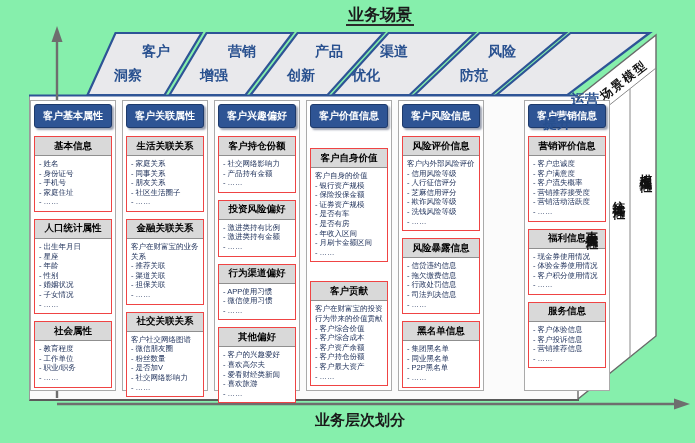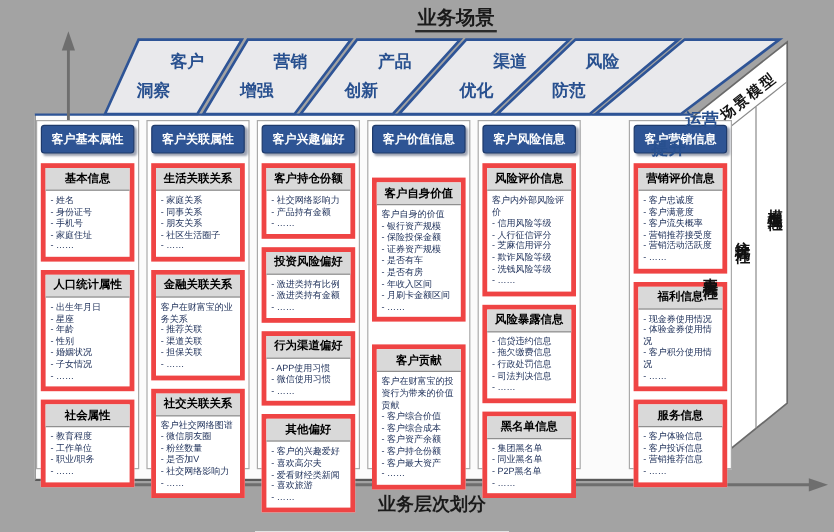--- a/index.html
+++ b/index.html
@@ -1,18 +1,18 @@
 <!DOCTYPE html>
 <html><head>
 <meta charset="utf-8">
 <style>
   html,body{margin:0;padding:0;background:#fff;}
   body{width:695px;height:443px;overflow:hidden;
        font-family:"Liberation Sans","DejaVu Sans",sans-serif;}
-  #stage{position:relative;width:695px;height:443px;background:#a3a3a3;}
+  #stage{position:relative;width:695px;height:443px;background:#86efac;}
   
   .title-top{position:absolute;left:0;top:5px;width:760px;text-align:center;
              font-size:16px;font-weight:bold;color:#1a1a1a;z-index:5;}
   .title-top span{border-bottom:2px solid #2b2b2b;padding:0 2px 1px 2px;}
   .title-bottom{position:absolute;left:0;top:411px;width:720px;text-align:center;
                 font-size:15px;font-weight:bold;color:#1a1a1a;z-index:5;}
   
   .front-face{position:absolute;left:29px;top:95px;width:549px;height:304px;
               background:#fbfbfb;border-left:1px solid #9a9a9a;
               border-bottom:2px solid #5a5a5a;z-index:1;}
@@ -29,21 +29,21 @@
               color:#111;text-align:center;letter-spacing:2px;}
   
   .column{position:absolute;top:100px;width:86px;height:291px;background:#fff;
           border:1px solid #aaaaaa;padding:3px;box-sizing:border-box;
           display:flex;flex-direction:column;gap:7px;z-index:3;}
   .col-header{width:76px;height:22px;margin:0 auto 1px auto;flex:0 0 auto;
               background:#2e5494;border:1px solid #1e3a6b;border-radius:3px;
               color:#fff;font-size:10px;font-weight:bold;display:flex;
               align-items:center;justify-content:center;
               box-shadow:2px 2px 2px rgba(90,100,125,.6);}
-  .box{border:4px solid #ef4444;background:#fff;flex:0 0 auto;}
+  .box{border:1px solid #ef4444;background:#fff;flex:0 0 auto;}
   .box-title{background:#d9d9d9;border-bottom:1px solid #8f8f8f;text-align:center;
              font-size:9.5px;font-weight:bold;color:#000;padding:2.5px 0;}
   .box-body{padding:3px 2px 4px 4px;}
   .intro{font-size:7.5px;line-height:9.6px;color:#21335c;}
   .item{font-size:7.5px;line-height:9.6px;color:#21335c;}
   .item::before{content:"- ";}
   svg{position:absolute;left:0;top:0;z-index:2;pointer-events:none;}
 </style>
 </head>
 <body>
@@ -89,21 +89,21 @@
       <div class="cl2">洞察</div>
     </div>
     <div class="cell-label" style="left: 180px;">
       <div class="cl1">营销</div>
       <div class="cl2">增强</div>
     </div>
     <div class="cell-label" style="left: 267px;">
       <div class="cl1">产品</div>
       <div class="cl2">创新</div>
     </div>
-    <div class="cell-label" style="left: 363px;">
+    <div class="cell-label" style="left: 332px;">
       <div class="cl1">渠道</div>
       <div class="cl2">优化</div>
     </div>
     <div class="cell-label" style="left: 440px;">
       <div class="cl1">风险</div>
       <div class="cl2">防范</div>
     </div>
     <div class="cell-label" style="left: 523px; margin-top: 48px;">
       <div class="cl1">运营</div>
       <div class="cl2">提升</div>

